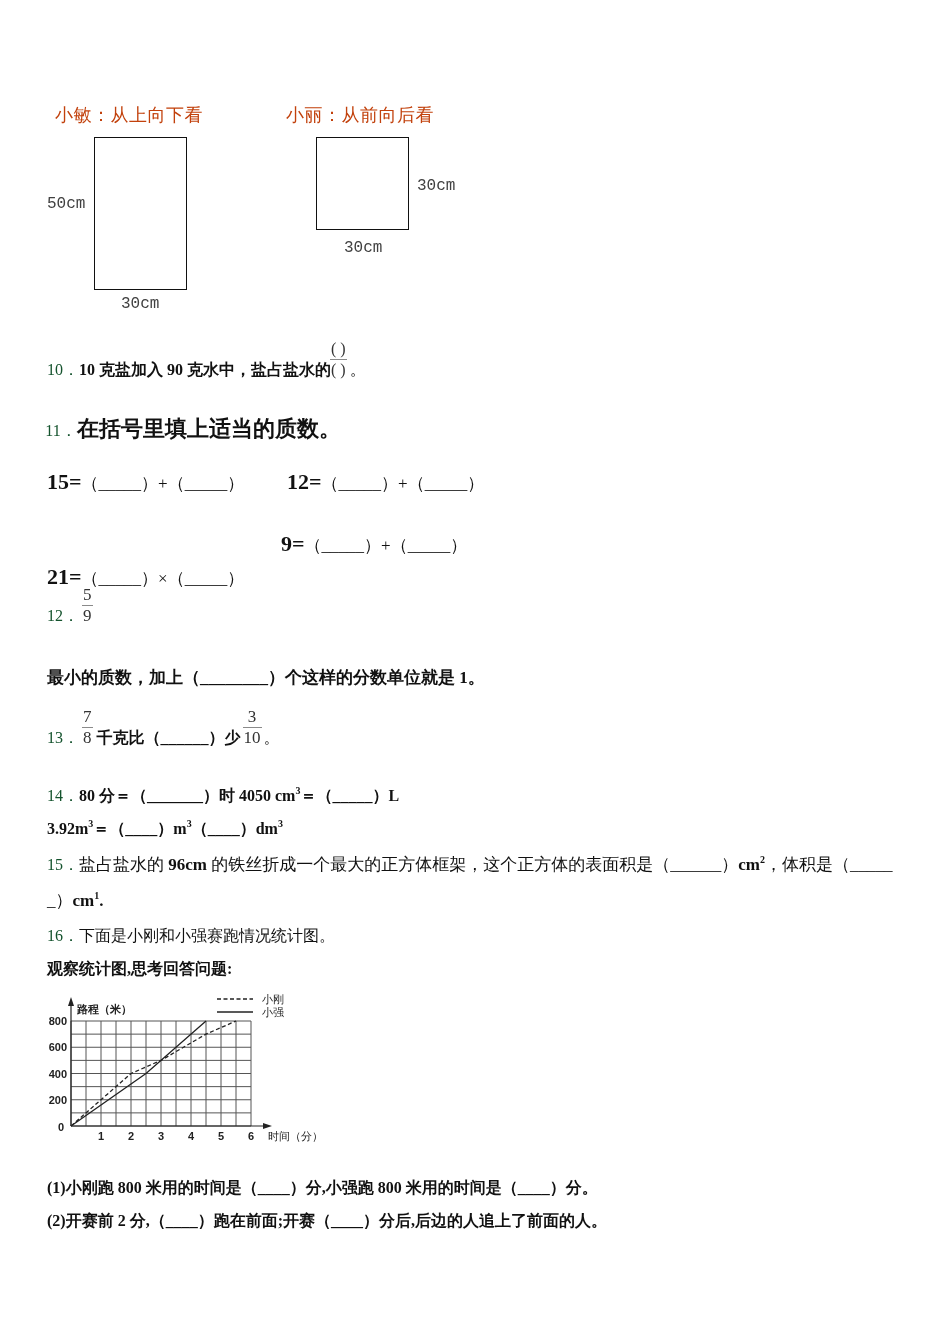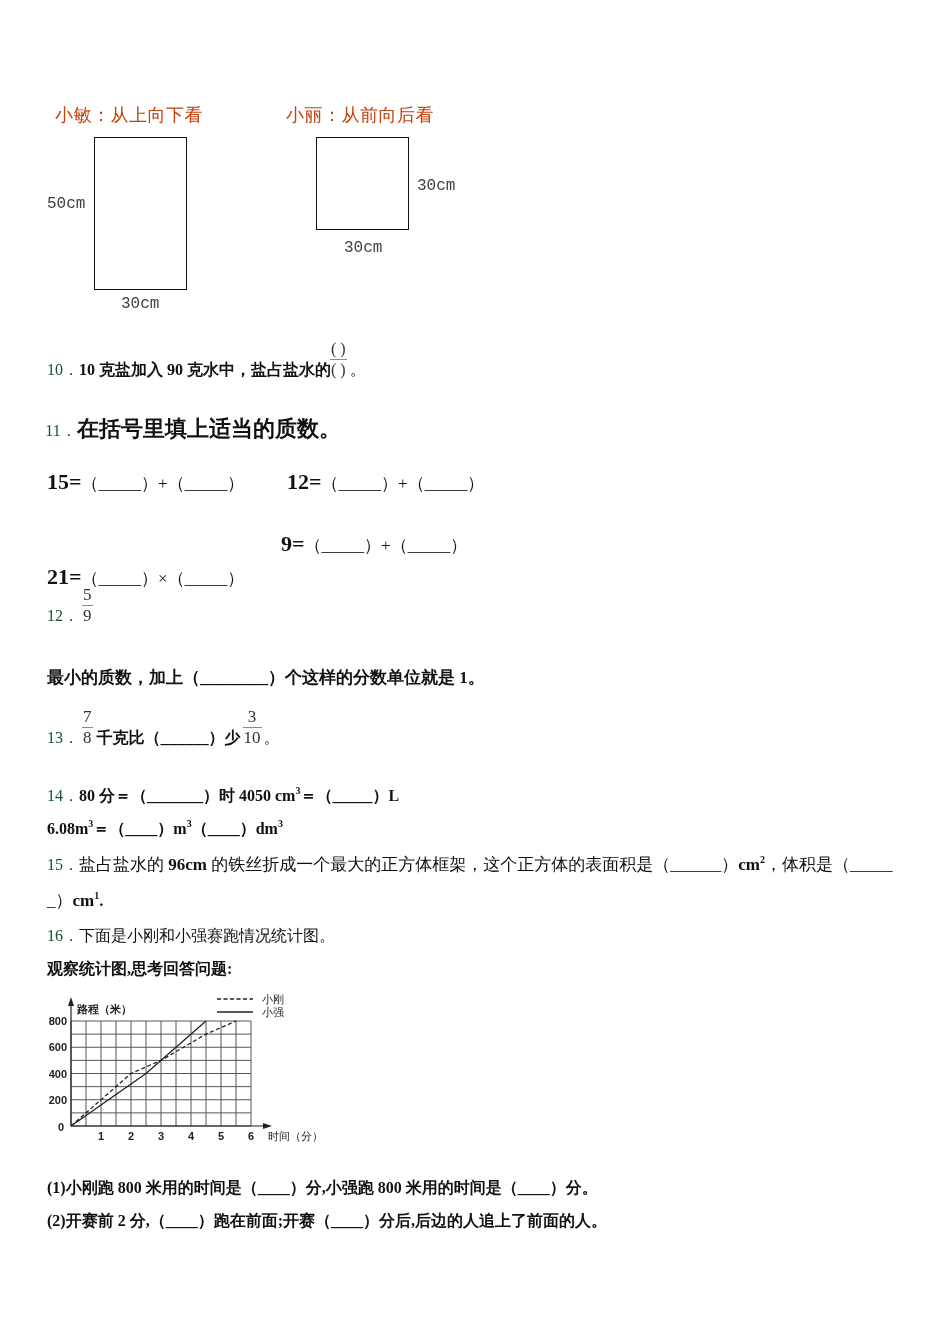--- a/index.html
+++ b/index.html
@@ -59,21 +59,21 @@
 <div class="eq" style="left:287px;top:464px;"><span class="lhs">12=</span><span class="expr">（_____）+（_____）</span></div>
 <div class="eq" style="left:47px;top:526px;margin-top:33px;"><span class="lhs">21=</span><span class="expr">（_____）×（_____）</span></div>
 <div class="eq" style="left:281px;top:526px;"><span class="lhs">9=</span><span class="expr">（_____）+（_____）</span></div>
 
 <div class="line s17" style="left:47px;top:604px;"><span class="qnum">12．</span><span class="frac" style="margin-left:4px;margin-right:5px;"><span class="fnum">5</span><span class="fden">9</span></span></div>
 <div class="line s17" style="left:47px;top:666px;"><span class="b">最小的质数，加上（________）个这样的分数单位就是 1。</span></div>
 
 <div class="line" style="left:47px;top:726px;"><span class="qnum">13．</span><span class="frac" style="margin-left:4px;margin-right:5px;"><span class="fnum">7</span><span class="fden">8</span></span><span class="b">千克比（______）少</span><span class="frac" style="margin-left:3px;margin-right:3px;"><span class="fnum">3</span><span class="fden">10</span></span><span>。</span></div>
 
 <div class="line" style="left:47px;top:784px;"><span class="qnum">14．</span><span class="b"><span>80 分＝（_______）时 4050 cm</span><span class="sup">3</span><span>＝（_____）L</span></span></div>
-<div class="line" style="left:47px;top:817px;"><span class="b"><span>6.08m</span><span class="sup">3</span><span>＝（____）m</span><span class="sup">3</span><span>（____）dm</span><span class="sup">3</span></span></div>
+<div class="line" style="left:47px;top:817px;"><span class="b"><span>3.92m</span><span class="sup">3</span><span>＝（____）m</span><span class="sup">3</span><span>（____）dm</span><span class="sup">3</span></span></div>
 
 <div class="line s17" style="left:47px;top:853px;"><span class="qnum">15．</span><span>盐占盐水的 </span><span class="b">96cm</span><span> 的铁丝折成一个最大的正方体框架，这个正方体的表面积是（______）</span><span class="b">cm</span><span class="sup b">2</span><span>，体积是（_____</span></div>
 <div class="line s17" style="left:47px;top:889px;"><span>_）</span><span class="b">cm</span><span class="sup b">1</span><span class="b">.</span></div>
 
 <div class="line" style="left:47px;top:924px;"><span class="qnum">16．</span><span>下面是小刚和小强赛跑情况统计图。</span></div>
 <div class="line b" style="left:47px;top:957px;">观察统计图,思考回答问题:</div>
 
 <svg id="chart-svg" width="290" height="160" viewBox="0 0 290 160">
     <line class="grid" x1="31" y1="136" x2="31" y2="31"></line>
     <line class="grid" x1="46" y1="136" x2="46" y2="31"></line>

